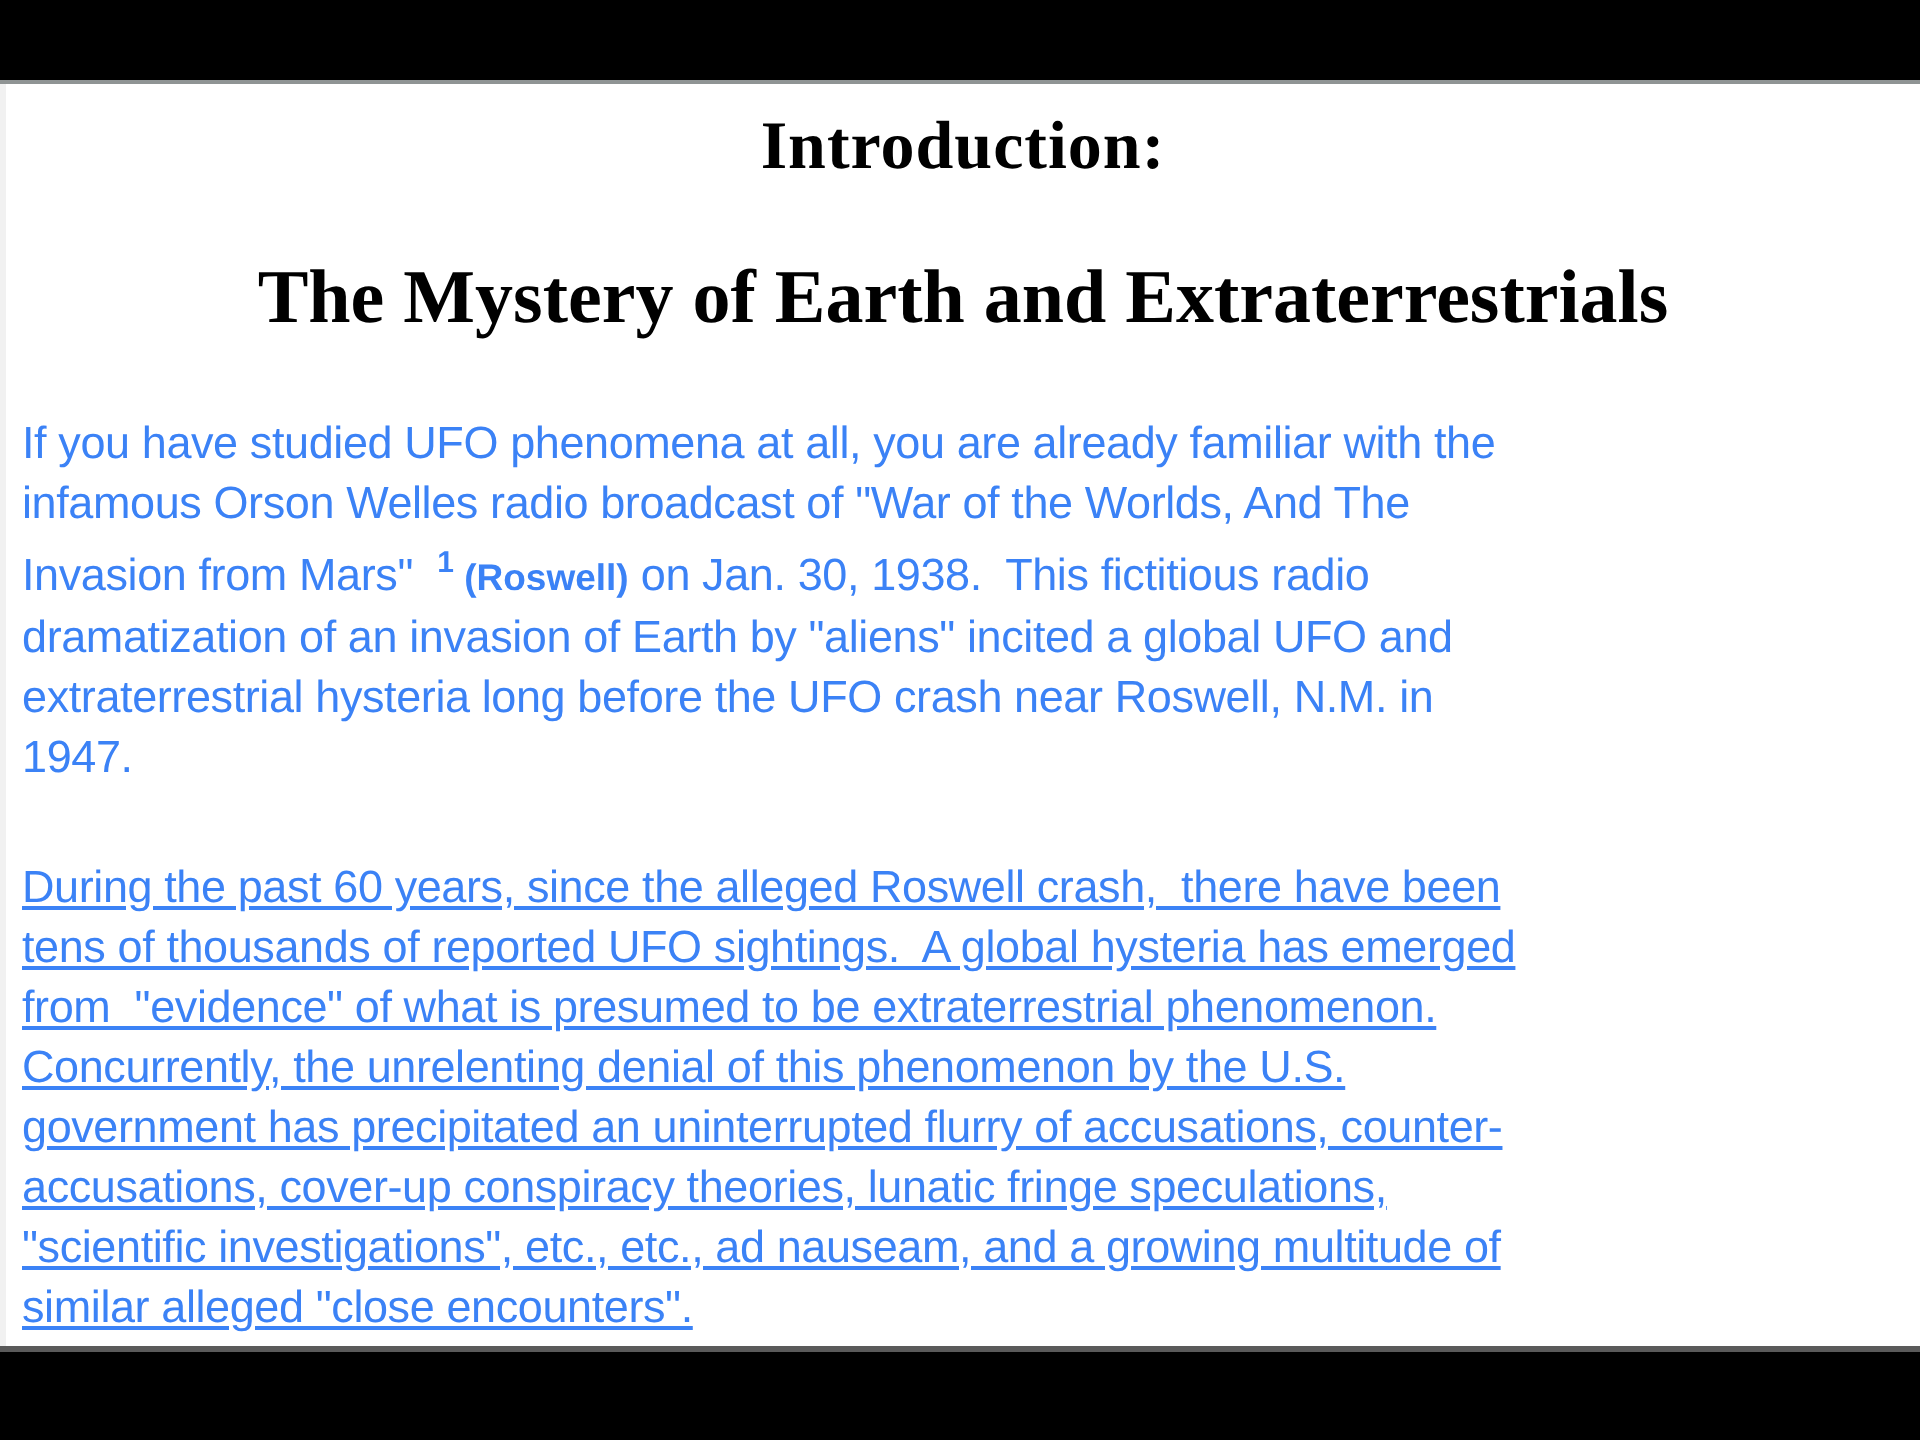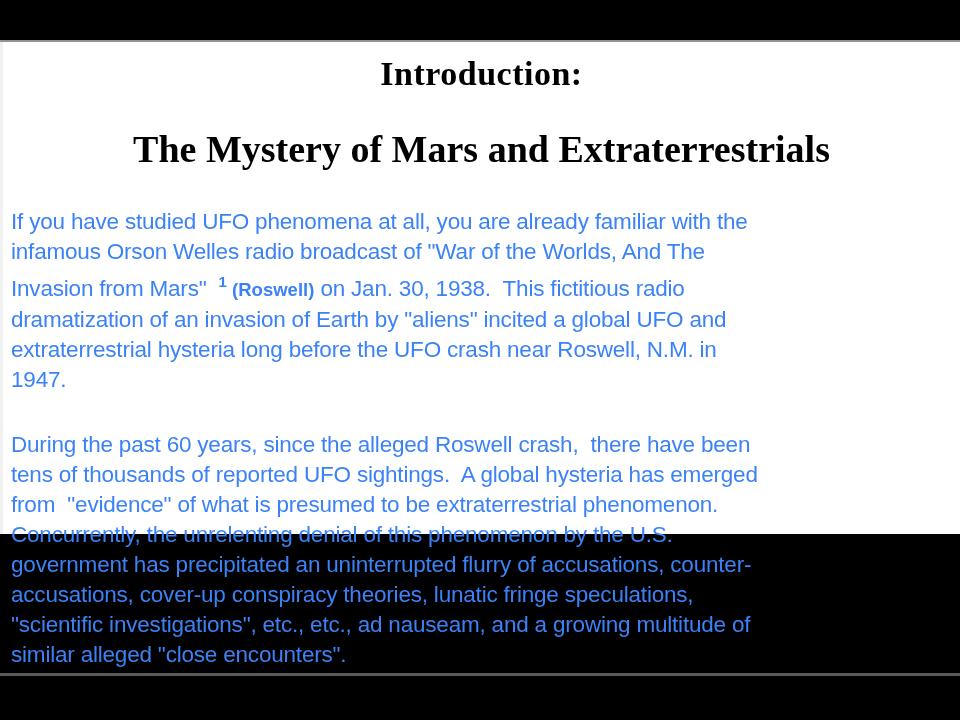--- a/index.html
+++ b/index.html
@@ -20,21 +20,21 @@
     top: 0; left: 0;
     width: 960px;
     height: 40px;
     background: #000000;
     border-bottom: 2px solid #8f9494;
   }
   .slide {
     position: absolute;
     top: 42px; left: 0;
     width: 960px;
-    height: 492px;
+    height: 631px;
     background: #ffffff;
     box-sizing: border-box;
     border-left: 3px solid #f1f1f1;
   }
   .letterbox-bottom {
     position: absolute;
     top: 673px; left: 0;
     width: 960px;
     height: 47px;
     background: #000000;
@@ -71,20 +71,21 @@
     font-size: 22.5px;
     line-height: 30px;
     letter-spacing: -0.2px;
   }
   .para {
     margin: 0;
     white-space: pre-wrap;
   }
   .para + .para {
     margin-top: 35px;
+    text-decoration: underline;
   }
   .footnote-sup {
     font-weight: bold;
     font-size: 15px;
     vertical-align: 9px;
     letter-spacing: 0;
   }
   .footnote-label {
     font-weight: bold;
     font-size: 18.5px;
@@ -95,21 +96,21 @@
 <body>
 
 <div class="frame">
 
   <div class="letterbox-top"></div>
 
   <div class="slide">
 
     <h1 class="slide-title">Introduction:</h1>
 
-    <h2 class="slide-subtitle">The Mystery of Mars and Extraterrestrials</h2>
+    <h2 class="slide-subtitle">The Mystery of Earth and Extraterrestrials</h2>
 
     <div class="body-text">
 
       <p class="para"><span>If you have studied UFO phenomena at all, you are already familiar with the
 infamous Orson Welles radio broadcast of "War of the Worlds, And The
 Invasion from Mars"  </span><span class="footnote-sup">1</span><span class="footnote-label"> (Roswell)</span><span> on Jan. 30, 1938.  This fictitious radio
 dramatization of an invasion of Earth by "aliens" incited a global UFO and
 extraterrestrial hysteria long before the UFO crash near Roswell, N.M. in
 1947.</span></p>
 

